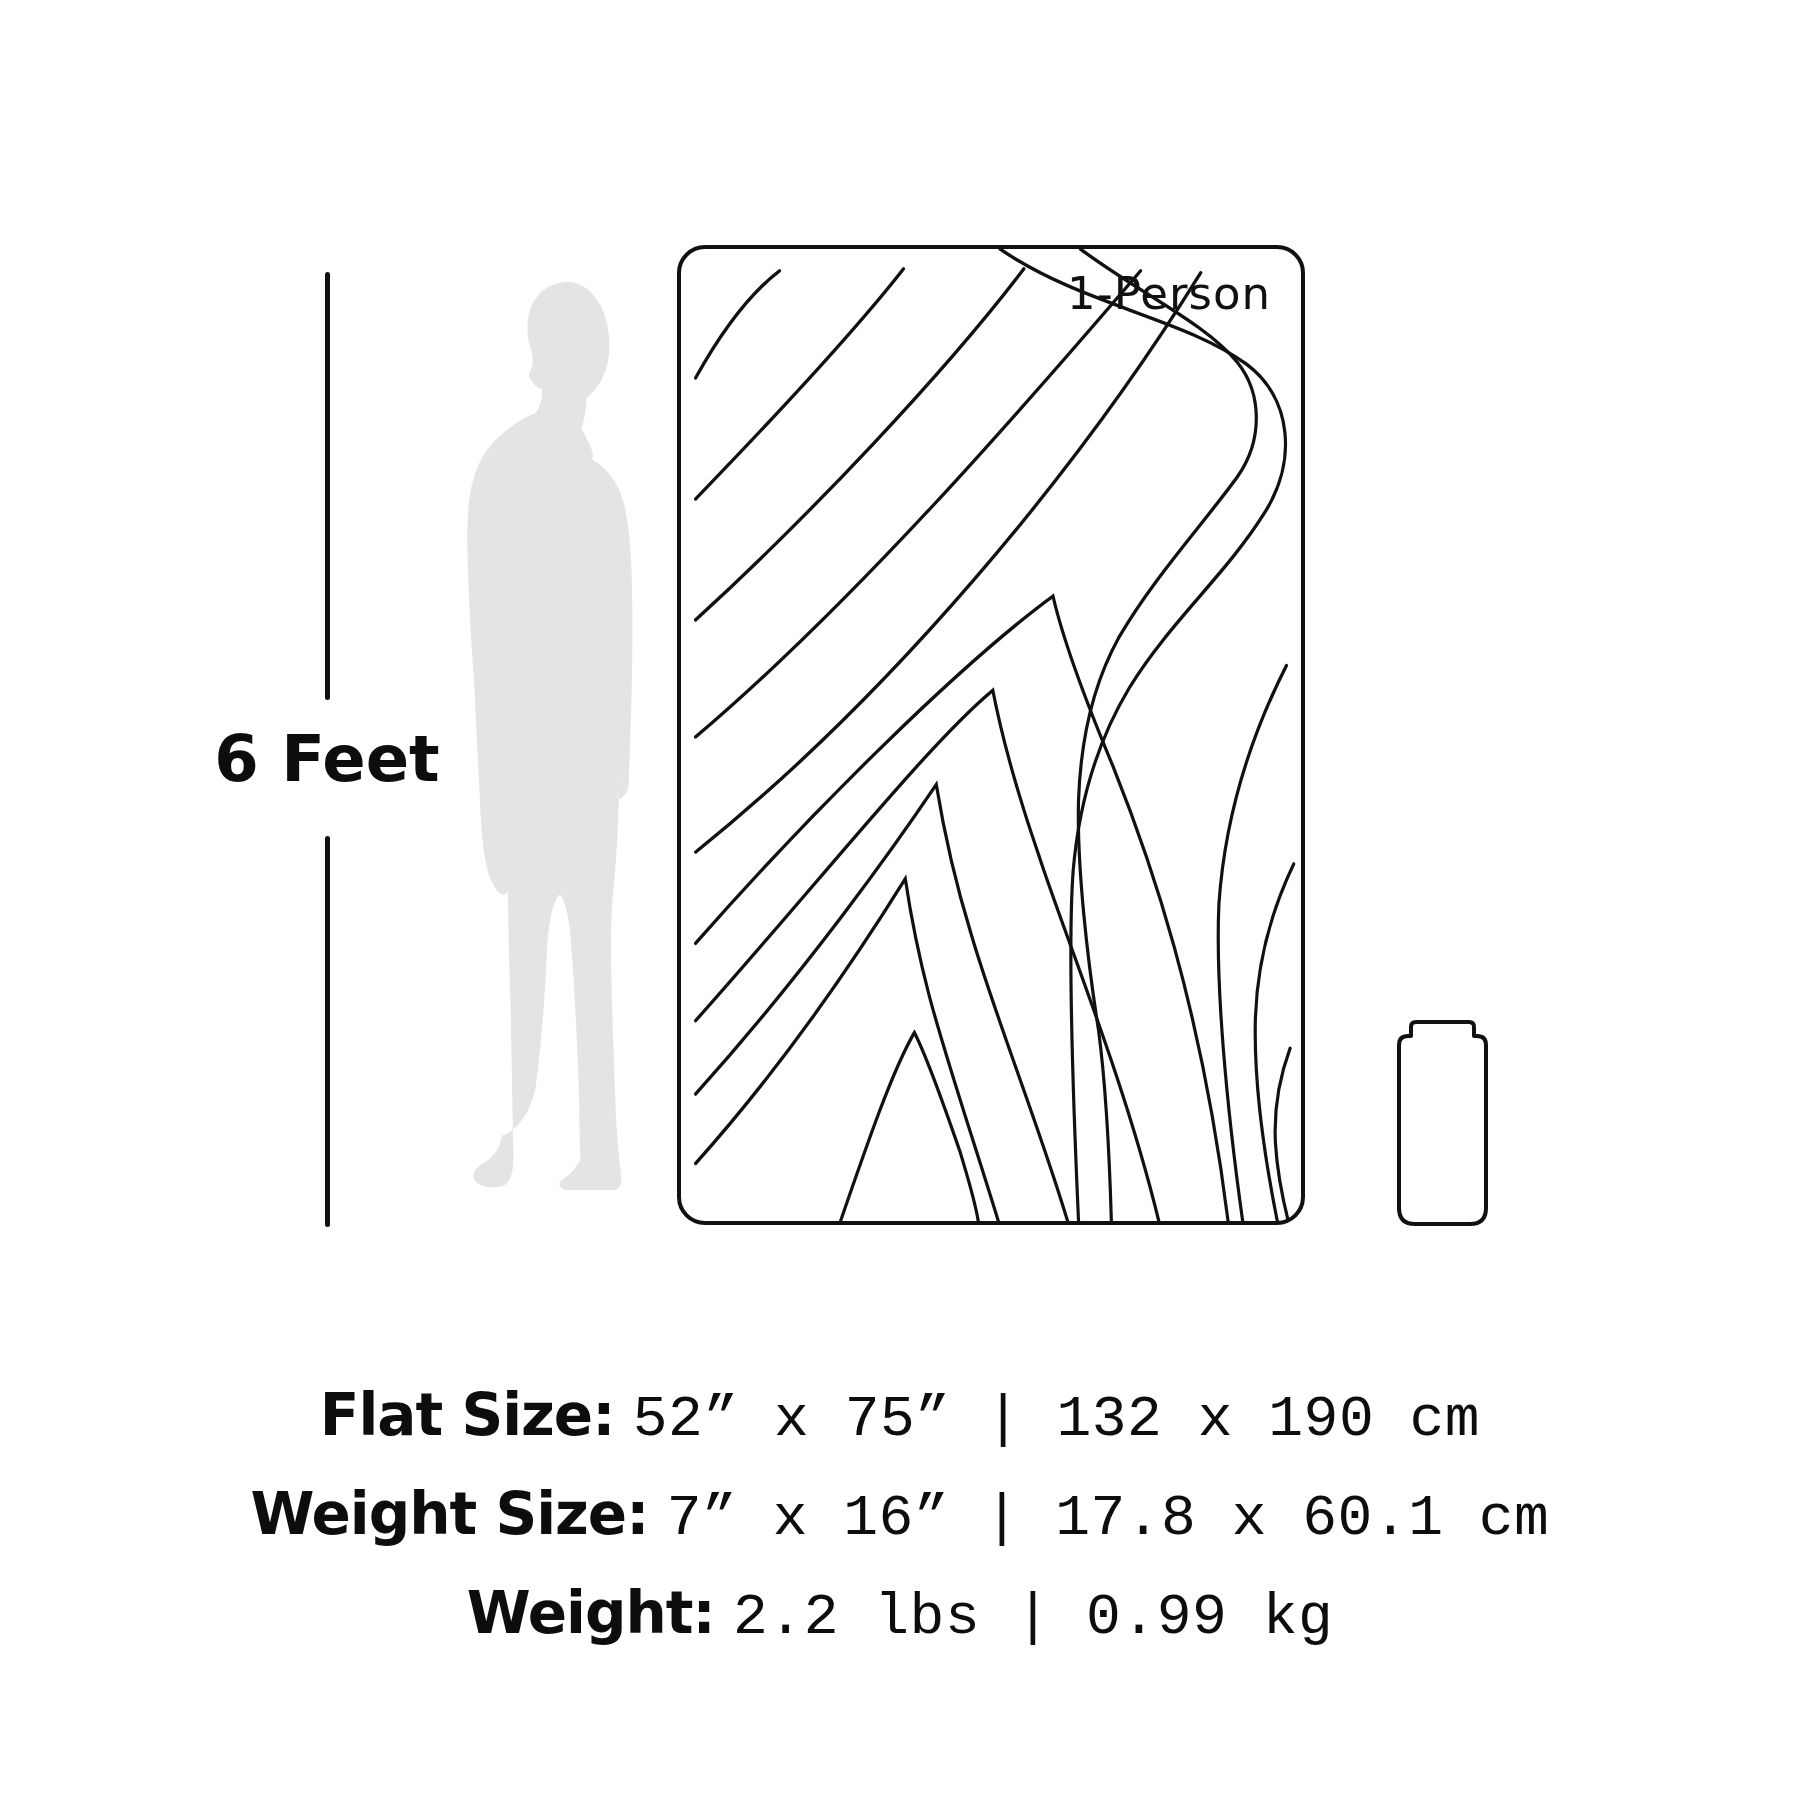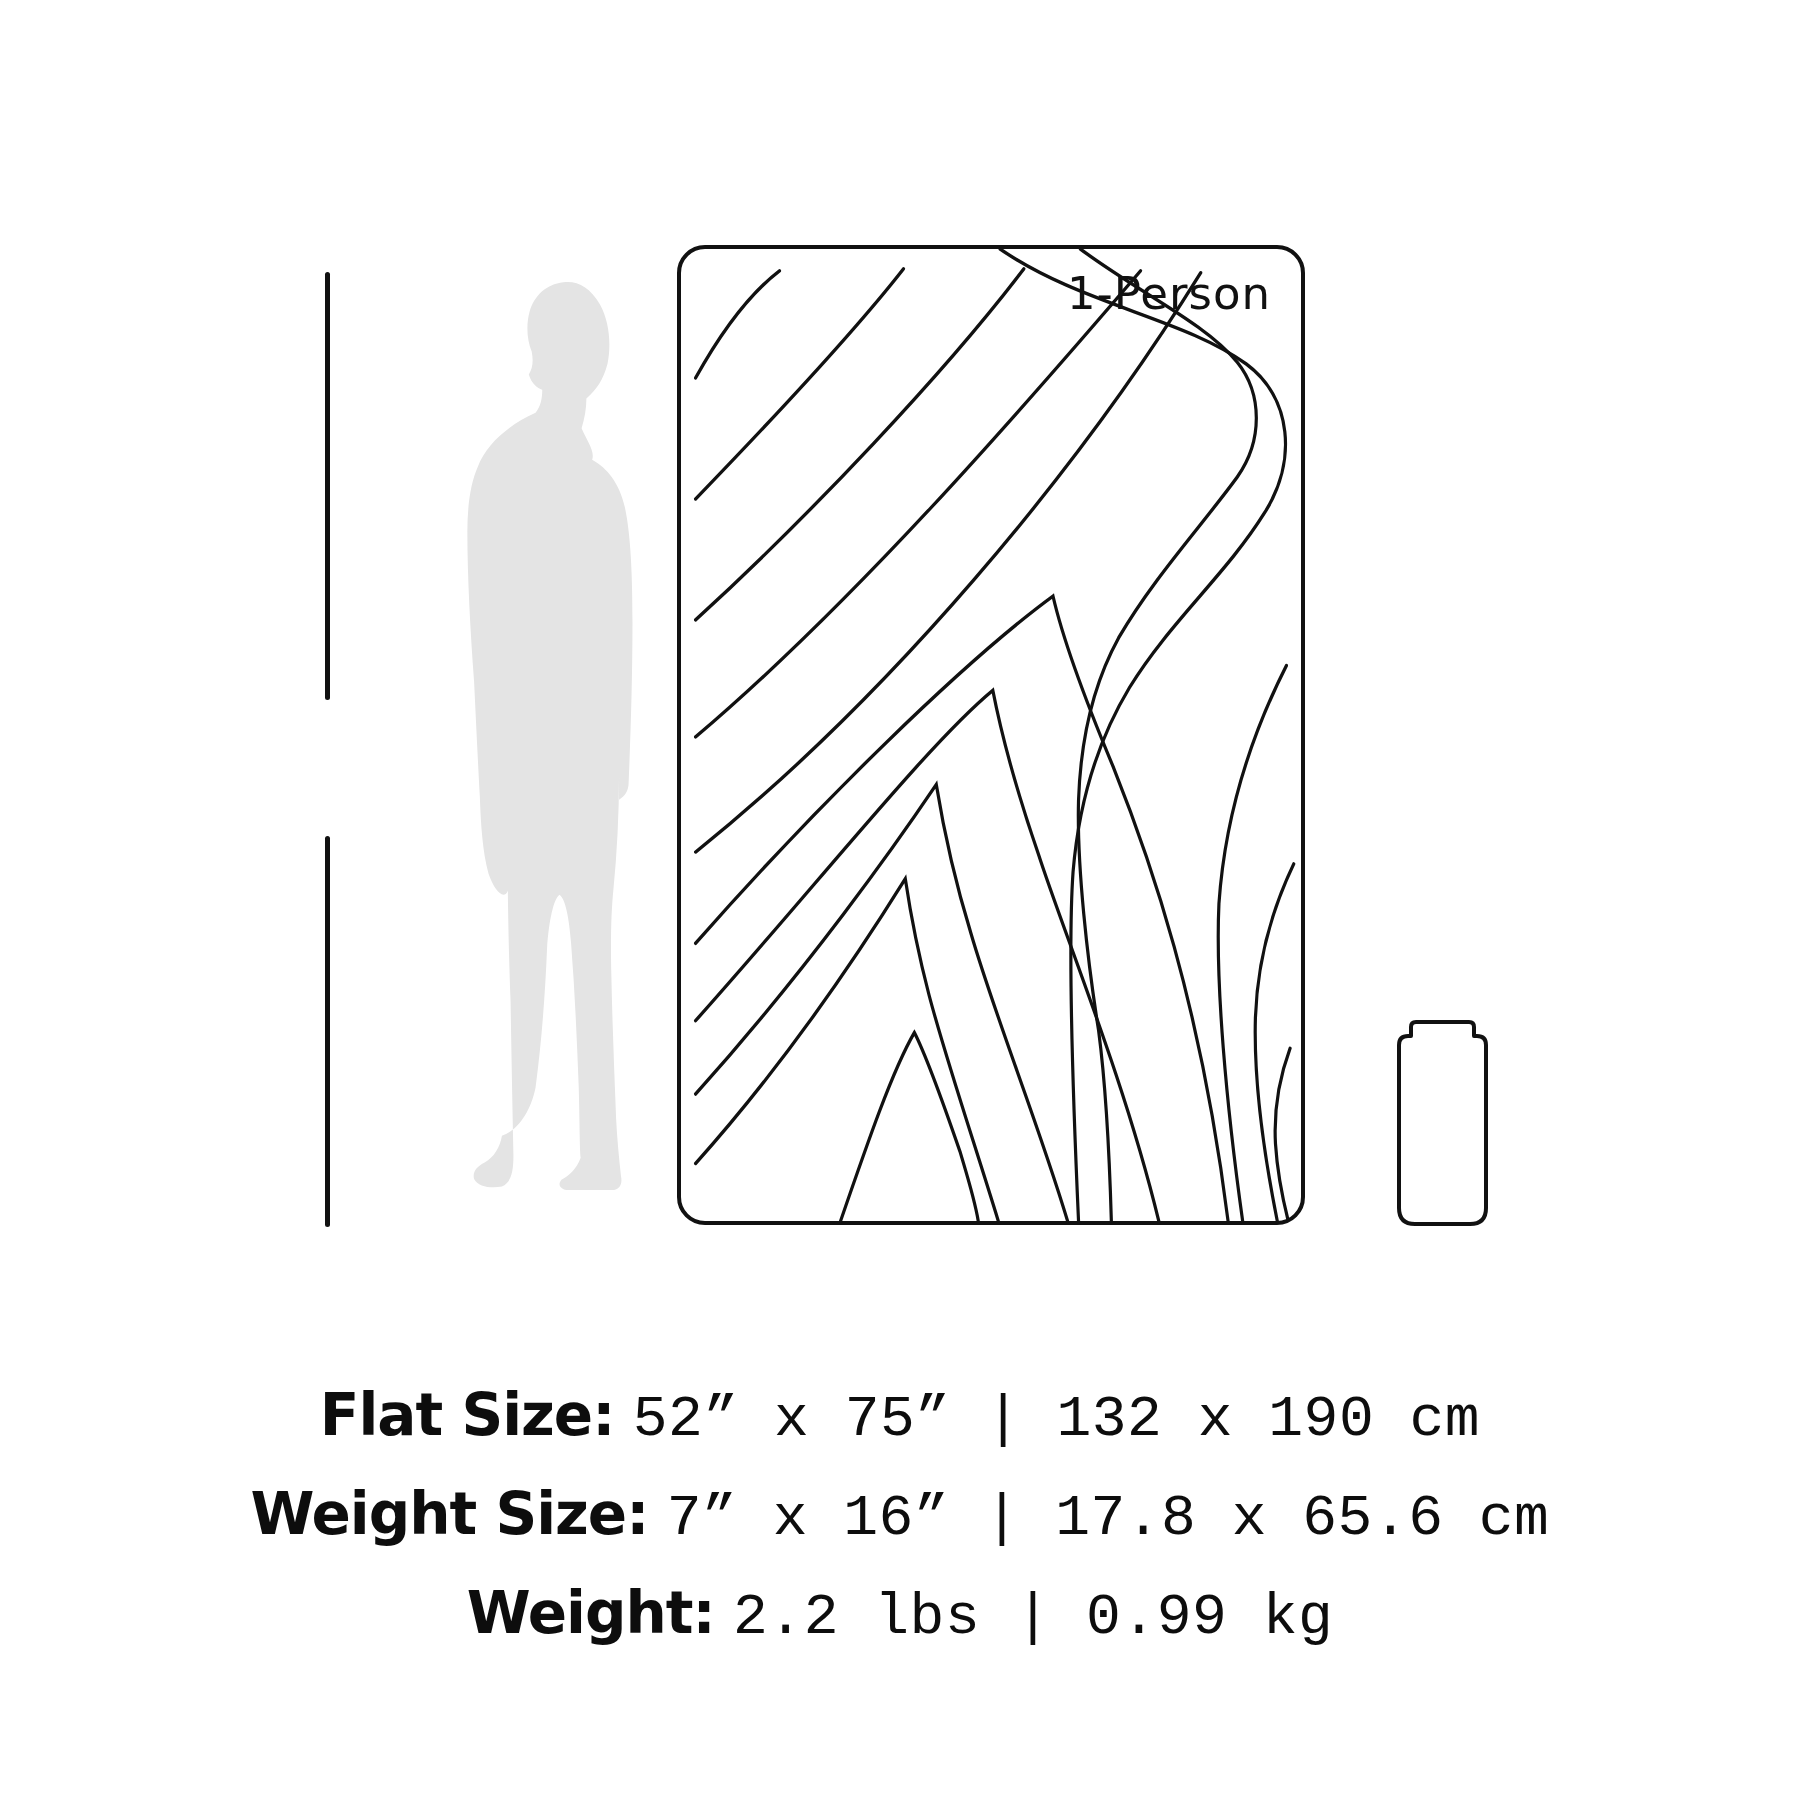--- a/index.html
+++ b/index.html
@@ -43,20 +43,21 @@
   .spec-label{font-weight:800;letter-spacing:-1px;margin-top:9px;}
   .spec-value{font-weight:400;font-family:Liberation Mono, monospace;letter-spacing:0.5px;}
   svg .contour{fill:none;stroke:var(--line);stroke-width:3.5;stroke-linecap:round;}
 </style>
 </head>
 <body>
 
 <div class="stage">
 
   <div class="measure-seg seg-top"></div>
+  <div class="measure-label">6 Feet</div>
   <div class="measure-seg seg-bottom"></div>
 
   <svg class="person" width="240" height="915" viewBox="0 0 250 950" aria-hidden="true">
     <path fill="var(--silhouette)" d="
       M116,6
       C98,8 86,20 81,36
       C77,50 78,66 83,78
       C85,88 84,96 80,102
       C83,112 89,116 94,118
       C94,128 92,136 87,142
@@ -126,17 +127,17 @@
 
   <svg class="sack" width="91" height="208" viewBox="0 0 91 208" aria-hidden="true">
     <path fill="#ffffff" stroke="var(--line)" stroke-width="4" stroke-linejoin="round" d="
       M14,17 L14,8 Q14,3 19,3 L72,3 Q77,3 77,8 L77,17 L80,17
       Q89,17 89,26 L89,189 Q89,205 73,205 L18,205 Q2,205 2,189 L2,26
       Q2,17 11,17 Z"></path>
   </svg>
 
   <div class="specs">
     <div class="spec-line"><span class="spec-label">Flat Size:</span> <span class="spec-value">52” x 75” | 132 x 190 cm</span></div>
-    <div class="spec-line"><span class="spec-label">Weight Size:</span> <span class="spec-value">7” x 16” | 17.8 x 65.6 cm</span></div>
+    <div class="spec-line"><span class="spec-label">Weight Size:</span> <span class="spec-value">7” x 16” | 17.8 x 60.1 cm</span></div>
     <div class="spec-line"><span class="spec-label">Weight:</span> <span class="spec-value">2.2 lbs | 0.99 kg</span></div>
   </div>
 
 </div>
 
 </body></html>

